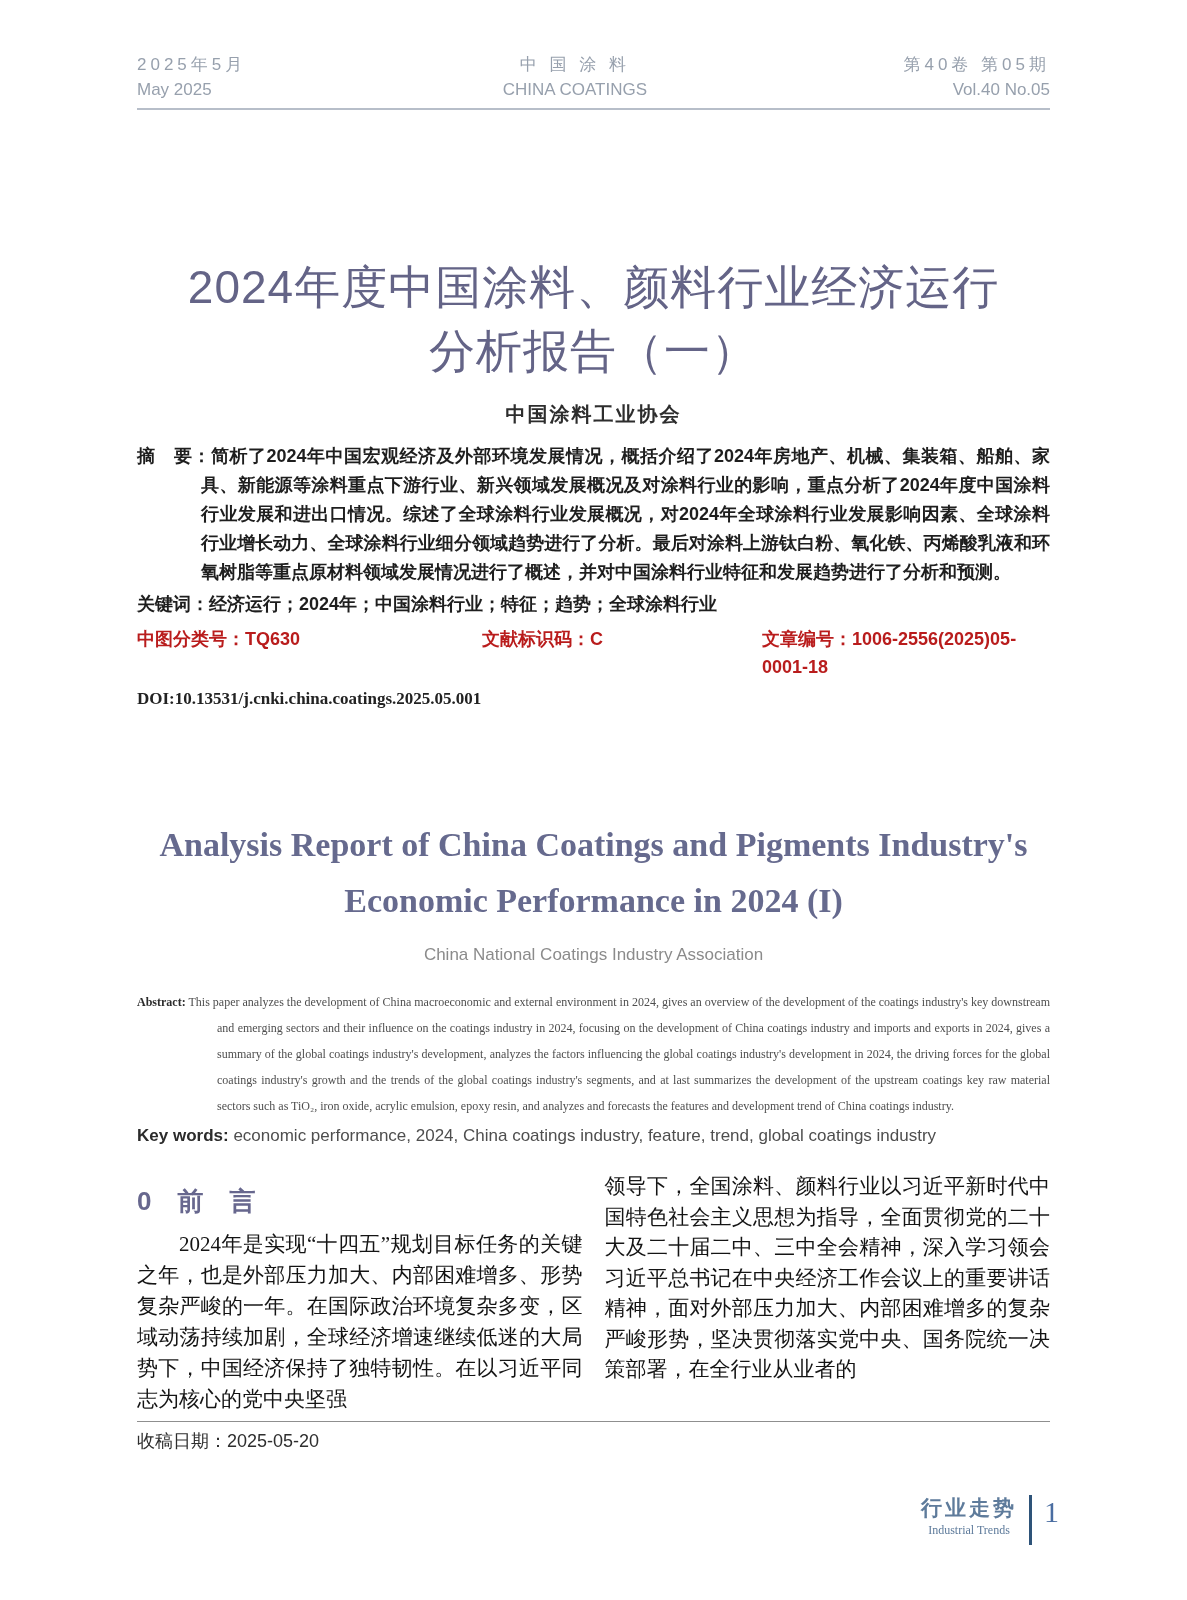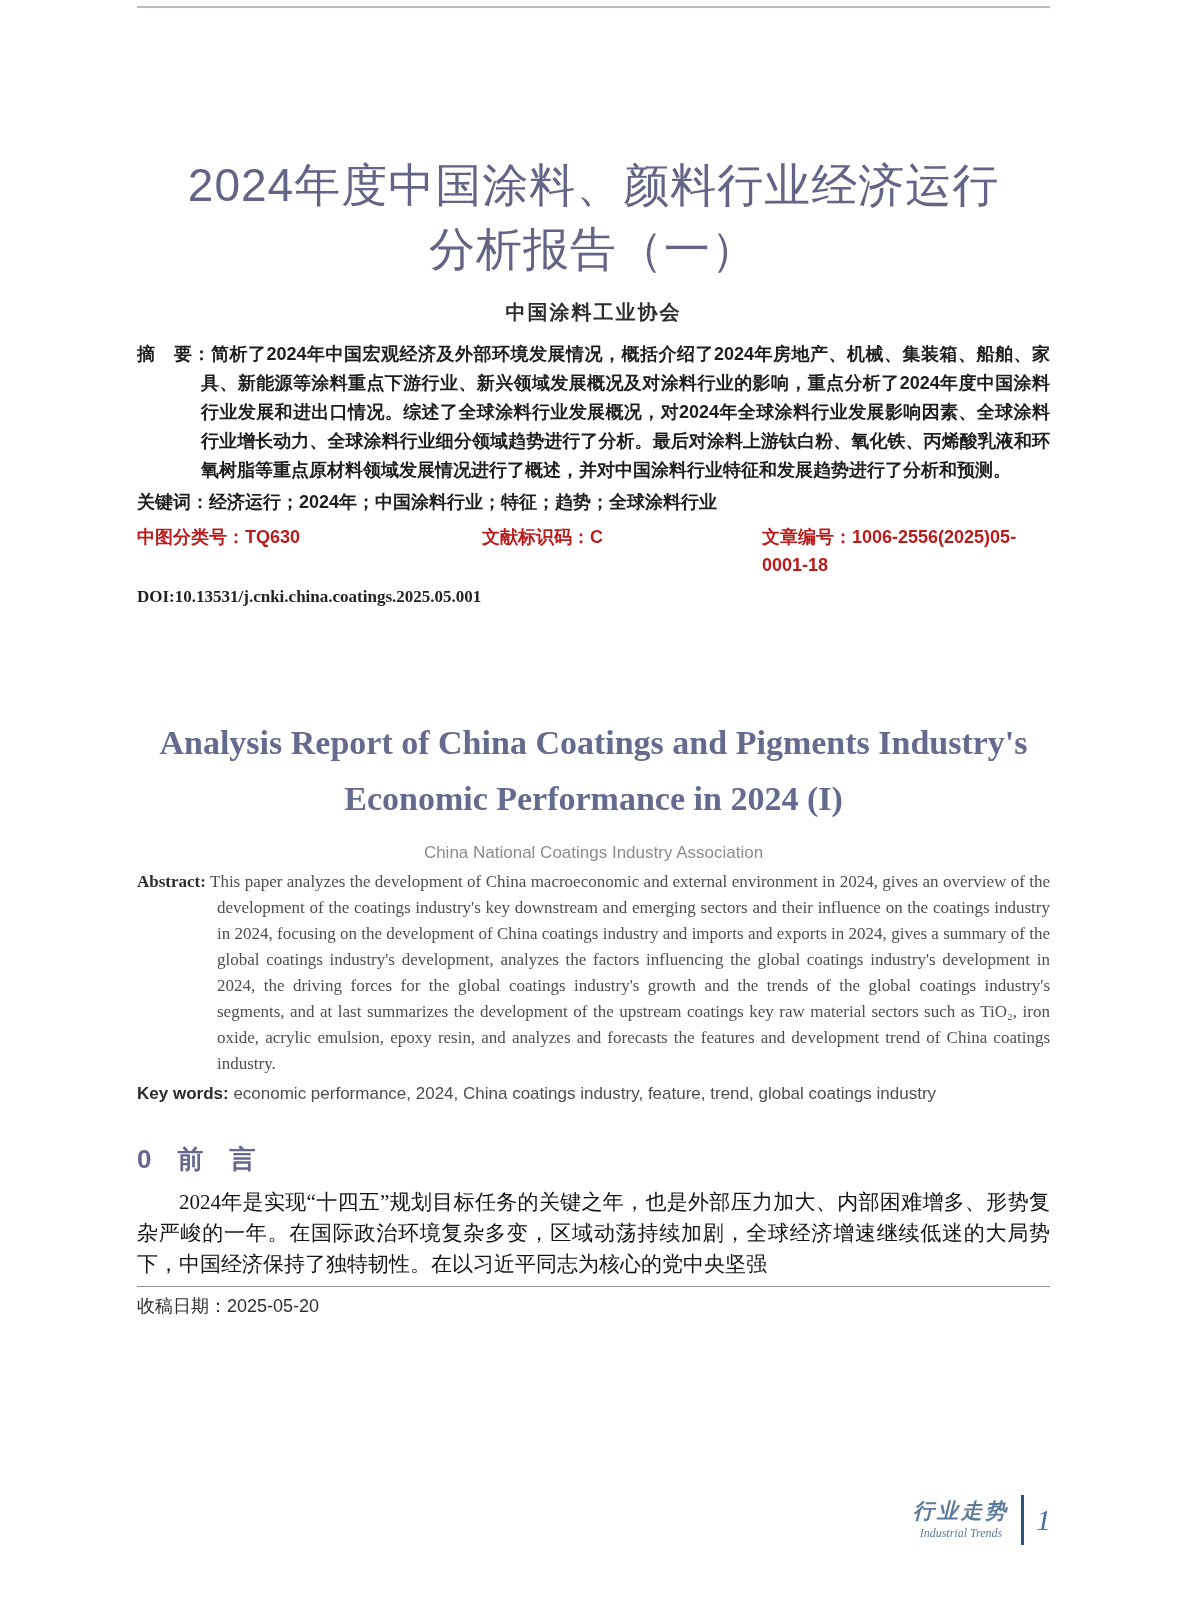--- a/index.html
+++ b/index.html
@@ -54,22 +54,22 @@
   
   .title-en {
     margin-top:108px; text-align:center; color:#666a8e;
     font-family:"Liberation Serif", serif; font-weight:bold;
     font-size:34px; line-height:56px;
   }
   .author-en {
     margin-top:16px; text-align:center; color:#8b8b8b; font-size:17px;
   }
   .abstract-en {
-    margin-top:6px; font-family:"Liberation Serif", serif;
-    font-size:17px; line-height:26px; color:#4e4e4e; text-align:justify;
+    margin-top:24px; font-family:"Liberation Serif", serif;
+    font-size:12px; line-height:26px; color:#4e4e4e; text-align:justify;
     padding-left:80px; text-indent:-80px;
   }
   .abstract-en .lbl { font-weight:bold; color:#2b2b2b; }
   .keywords-en {
     margin-top:4px; font-family:Liberation Sans, sans-serif;
     font-size:17px; line-height:26px; color:#4e4e4e;
   }
   .keywords-en .lbl { font-weight:bold; color:#2b2b2b; }
 
   
@@ -87,22 +87,22 @@
   .col-right { padding-top:22px; }
   .col-right .body-par { line-height:30.5px; }
 
   .footnote-rule { border-bottom:1px solid #8f8f8f; margin-top:6px; }
   .footnote {
     margin-top:7px; font-size:18px; color:#2e2e2e; font-weight:500;
   }
 
   
   .pfooter {
-    position:absolute; top:1495px; right:136px;
-    display:flex; align-items:center;font-style:italic;
+    position:absolute; top:1495px; right:128px;
+    display:flex; align-items:flex-start;
   }
   .pfooter .col-label { text-align:center; color:#5e7b9b; }
   .pfooter .col-label .cn {
     font-size:21px; font-weight:bold; letter-spacing:3px; line-height:26px;
   }
   .pfooter .col-label .en {
     font-family:"Liberation Serif", serif; font-size:12px; line-height:18px;
   }
   .pfooter .vbar {
     width:3px; height:50px; background:#2e5379; margin:0 12px 0 12px;
@@ -110,20 +110,34 @@
   .pfooter .pagenum {
     font-family:"Liberation Serif", serif; font-size:30px; color:#4a6da1;
   }
 </style>
 </head>
 <body>
 
 <div class="page">
   <div class="content">
 
+    <div class="jheader">
+      <div class="cell-left">
+        <div class="cn">2025年5月</div>
+        <div>May 2025</div>
+      </div>
+      <div class="cell-center">
+        <div class="cn">中 国 涂 料</div>
+        <div>CHINA COATINGS</div>
+      </div>
+      <div class="cell-right">
+        <div class="cn">第40卷 第05期</div>
+        <div>Vol.40  No.05</div>
+      </div>
+    </div>
     <div class="header-rule"></div>
 
     <h1 class="title-cn">
       <span>2024年度中国涂料、颜料行业经济运行</span><br>
       <span>分析报告（一）</span>
     </h1>
     <div class="author-cn">中国涂料工业协会</div>
 
     <p class="abstract-cn"><span class="lbl">摘　要：</span><span>简析了2024年中国宏观经济及外部环境发展情况，概括介绍了2024年房地产、机械、集装箱、船舶、家具、新能源等涂料重点下游行业、新兴领域发展概况及对涂料行业的影响，重点分析了2024年度中国涂料行业发展和进出口情况。综述了全球涂料行业发展概况，对2024年全球涂料行业发展影响因素、全球涂料行业增长动力、全球涂料行业细分领域趋势进行了分析。最后对涂料上游钛白粉、氧化铁、丙烯酸乳液和环氧树脂等重点原材料领域发展情况进行了概述，并对中国涂料行业特征和发展趋势进行了分析和预测。</span></p>
 
@@ -144,20 +158,23 @@
 
     <p class="abstract-en"><span class="lbl">Abstract:</span> <span>This paper analyzes the development of China macroeconomic and external environment in 2024, gives an overview of the development of the coatings industry's key downstream and emerging sectors and their influence on the coatings industry in 2024, focusing on the development of China coatings industry and imports and exports in 2024, gives a summary of the global coatings industry's development, analyzes the factors influencing the global coatings industry's development in 2024, the driving forces for the global coatings industry's growth and the trends of the global coatings industry's segments, and at last summarizes the development of the upstream coatings key raw material sectors such as TiO₂, iron oxide, acrylic emulsion, epoxy resin, and analyzes and forecasts the features and development trend of China coatings industry.</span></p>
 
     <p class="keywords-en"><span class="lbl">Key words:</span> <span>economic performance, 2024, China coatings industry, feature, trend, global coatings industry</span></p>
 
     <div class="columns">
       <div class="col col-left">
         <h3 class="section-heading">0　前　言</h3>
         <p class="body-par">2024年是实现“十四五”规划目标任务的关键之年，也是外部压力加大、内部困难增多、形势复杂严峻的一年。在国际政治环境复杂多变，区域动荡持续加剧，全球经济增速继续低迷的大局势下，中国经济保持了独特韧性。在以习近平同志为核心的党中央坚强</p>
       </div>
+      <div class="col col-right">
+        <p class="body-par">领导下，全国涂料、颜料行业以习近平新时代中国特色社会主义思想为指导，全面贯彻党的二十大及二十届二中、三中全会精神，深入学习领会习近平总书记在中央经济工作会议上的重要讲话精神，面对外部压力加大、内部困难增多的复杂严峻形势，坚决贯彻落实党中央、国务院统一决策部署，在全行业从业者的</p>
+      </div>
     </div>
 
     <div class="footnote-rule"></div>
     <div class="footnote">收稿日期：2025-05-20</div>
 
   </div>
 
   <div class="pfooter">
     <div class="col-label">
       <div class="cn">行业走势</div>

